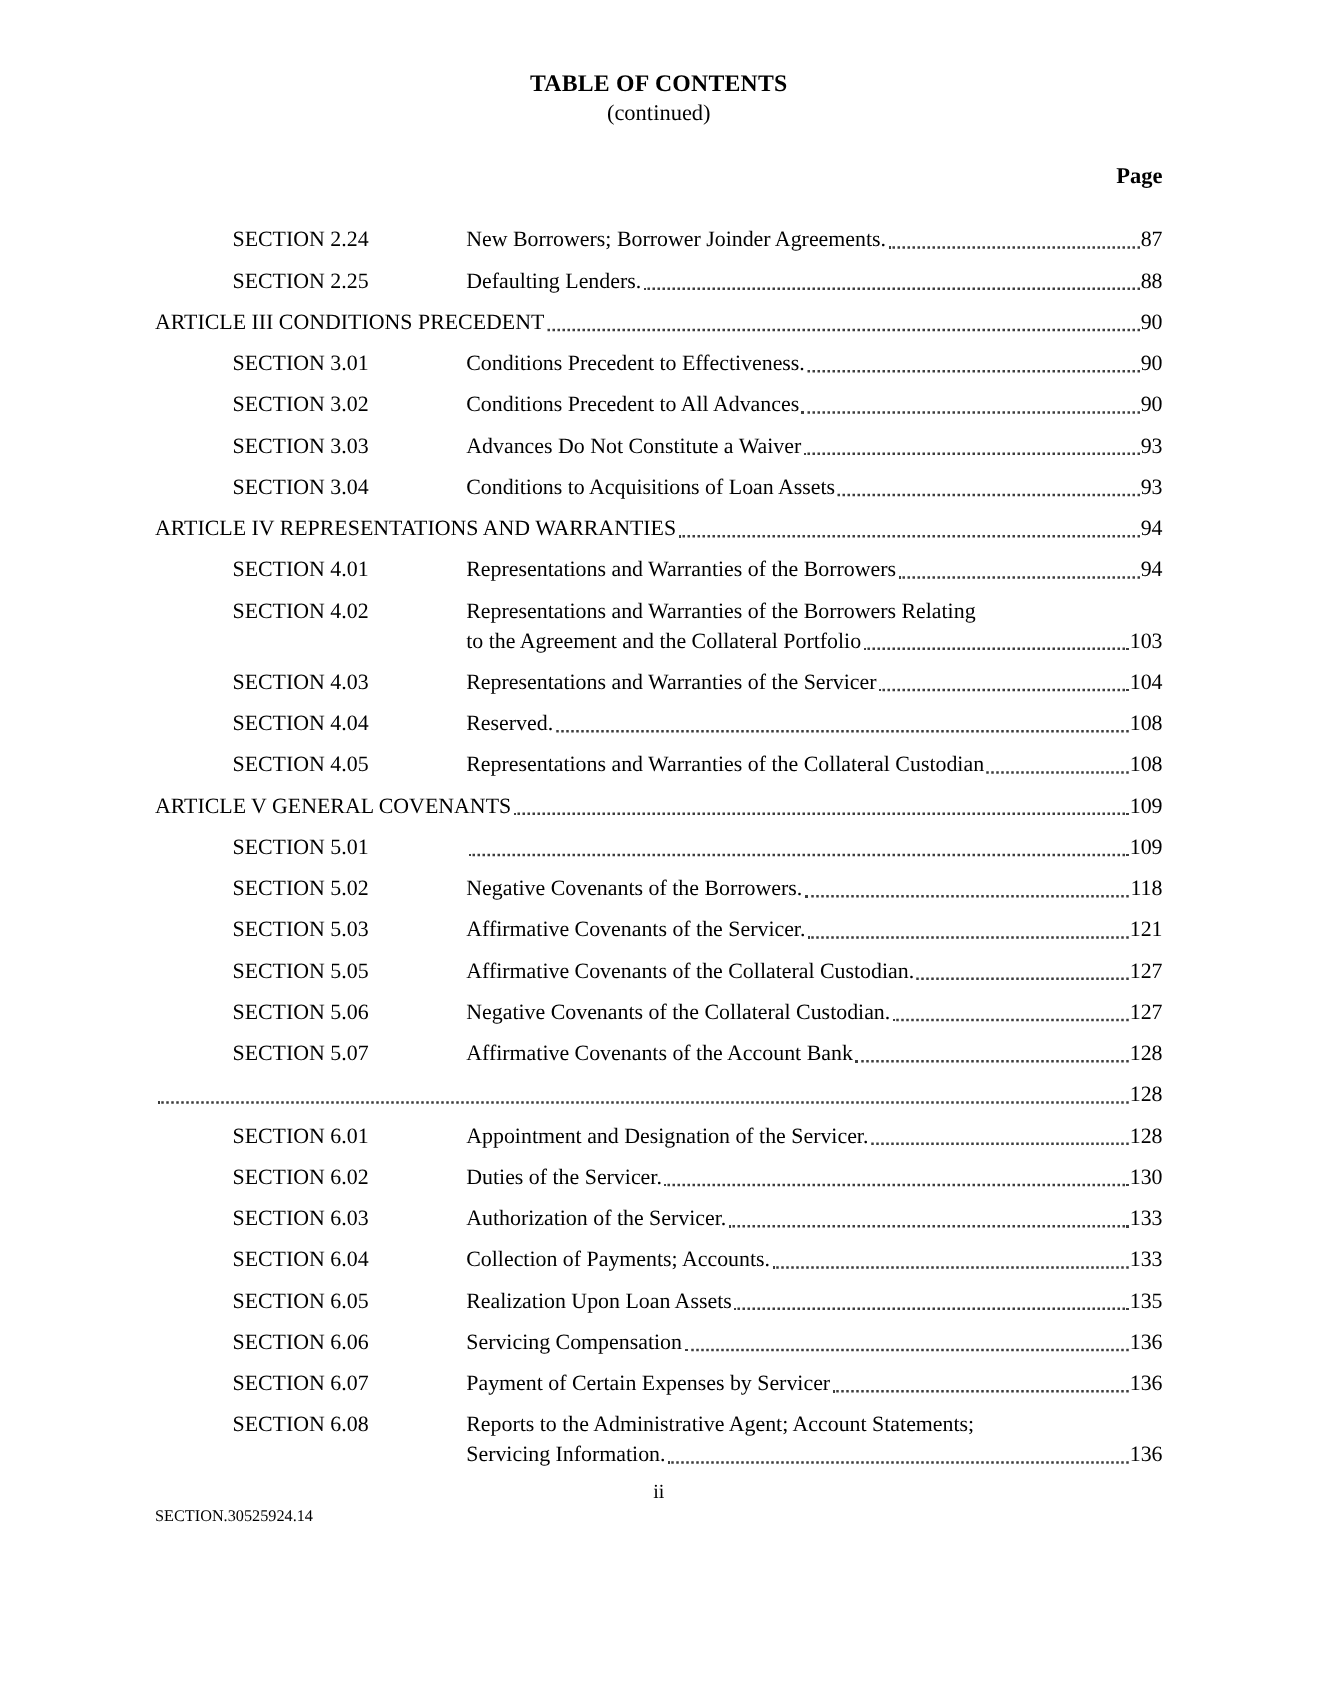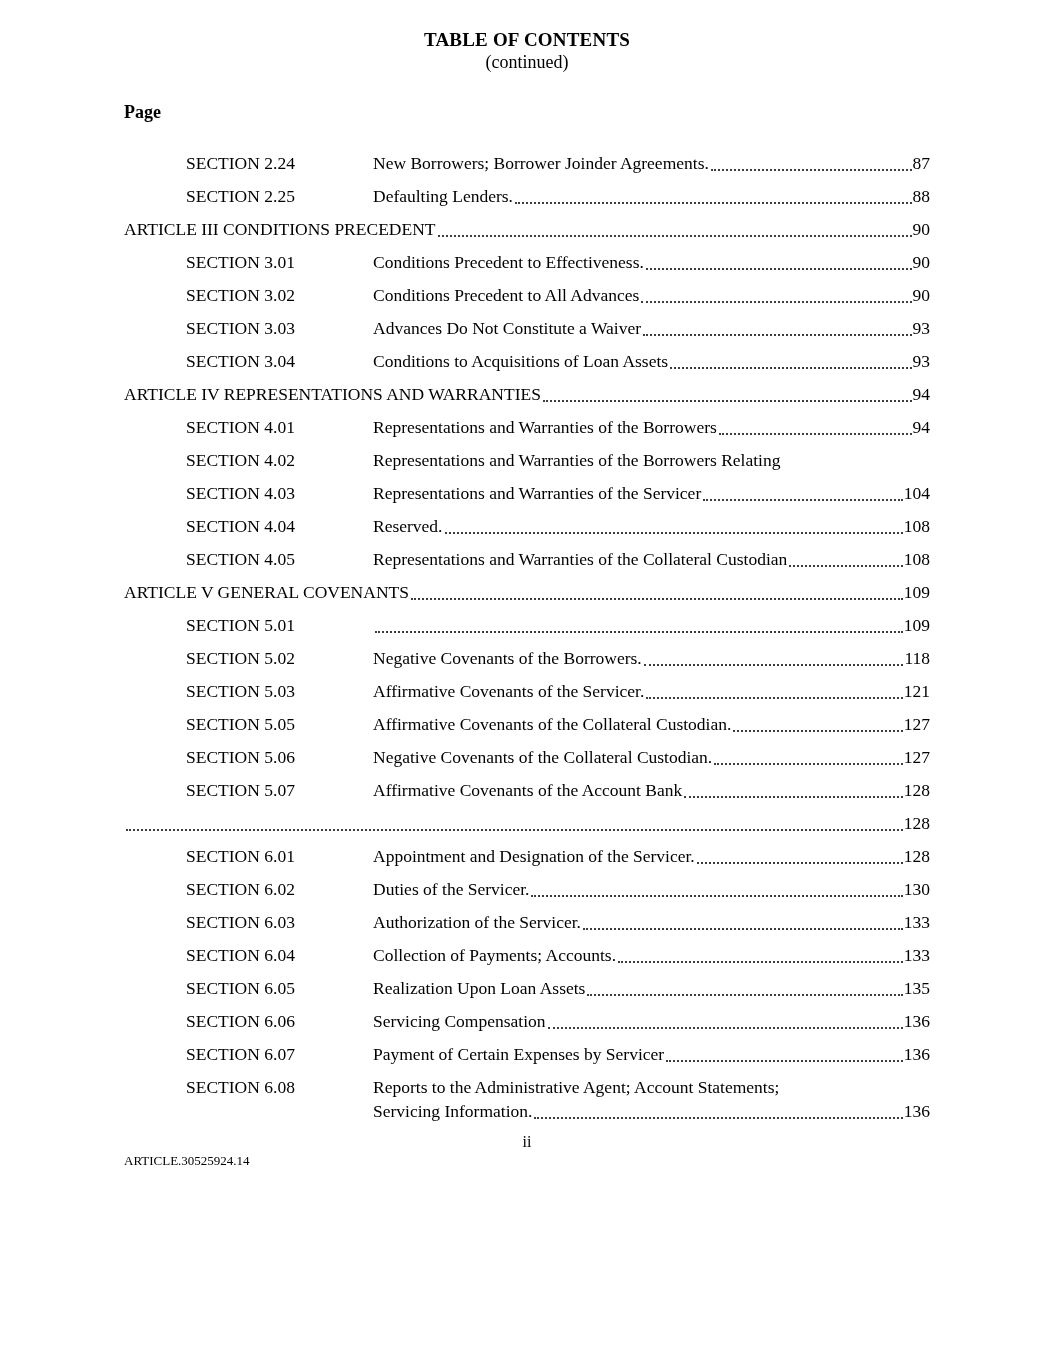--- a/index.html
+++ b/index.html
@@ -8,34 +8,35 @@
     width: 1055px;
     height: 1365px;
     background: #ffffff;
     color: #000000;
     font-family: "Liberation Serif", "DejaVu Serif", serif;
     overflow: hidden;
   }
   .page {
     width: 1055px;
     height: 1365px;
-    padding: 28px 125px 0 124px;
+    padding: 56px 125px 0 124px;
   }
   .doc-header { text-align: center; }
   .doc-title {
     font-weight: bold;
     font-size: 19px;
     line-height: 23px;
     letter-spacing: 0.2px;
   }
   .doc-subtitle {
     font-size: 18px;
     line-height: 22px;
   }
   .page-col-label {
+    text-align: right;
     font-weight: bold;
     font-size: 18px;
     margin-top: 28px;
     line-height: 22px;
   }
   .toc {
     margin-top: 28px;
   }
   .row {
     display: flex;
@@ -158,20 +159,25 @@
         <div class="body">
           <span class="entry-title">Representations and Warranties of the Borrowers</span>
           <span class="dots"></span>
           <span class="pg">94</span>
         </div>
       </div>
       <div class="row section">
         <span class="label">SECTION 4.02</span>
         <div class="body multiline">
           <div>Representations and Warranties of the Borrowers Relating</div>
+          <div class="cont-line">
+            <span class="entry-title">to the Agreement and the Collateral Portfolio</span>
+            <span class="dots"></span>
+            <span class="pg">103</span>
+          </div>
         </div>
       </div>
       <div class="row section">
         <span class="label">SECTION 4.03</span>
         <div class="body">
           <span class="entry-title">Representations and Warranties of the Servicer</span>
           <span class="dots"></span>
           <span class="pg">104</span>
         </div>
       </div>
@@ -314,14 +320,14 @@
           <div class="cont-line">
             <span class="entry-title">Servicing Information.</span>
             <span class="dots"></span>
             <span class="pg">136</span>
           </div>
         </div>
       </div>
     </div>
 
   <div class="footer-page-num">ii</div>
-  <div class="doc-ref">ARTICLE.30525924.14</div>
+  <div class="doc-ref">SECTION.30525924.14</div>
 </div>
 
 </body></html>

